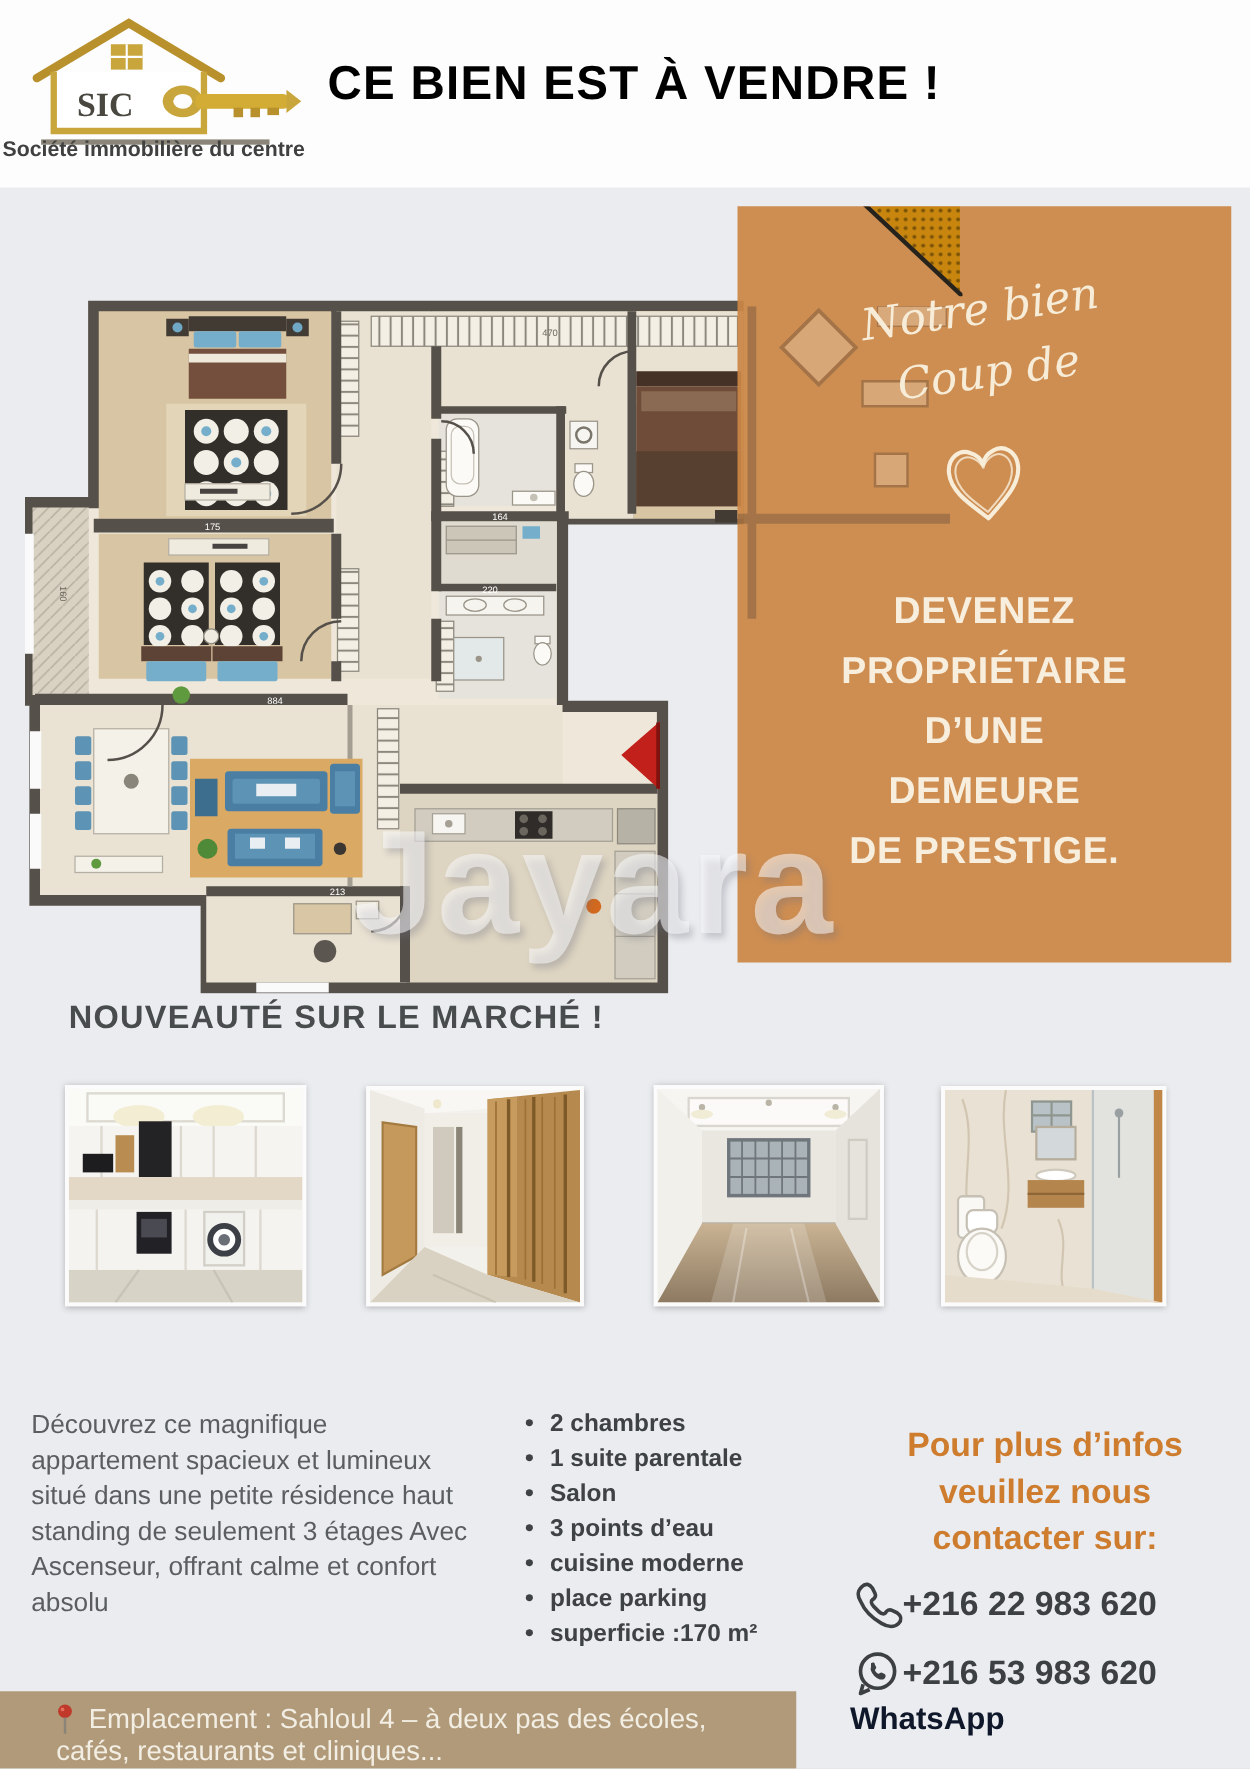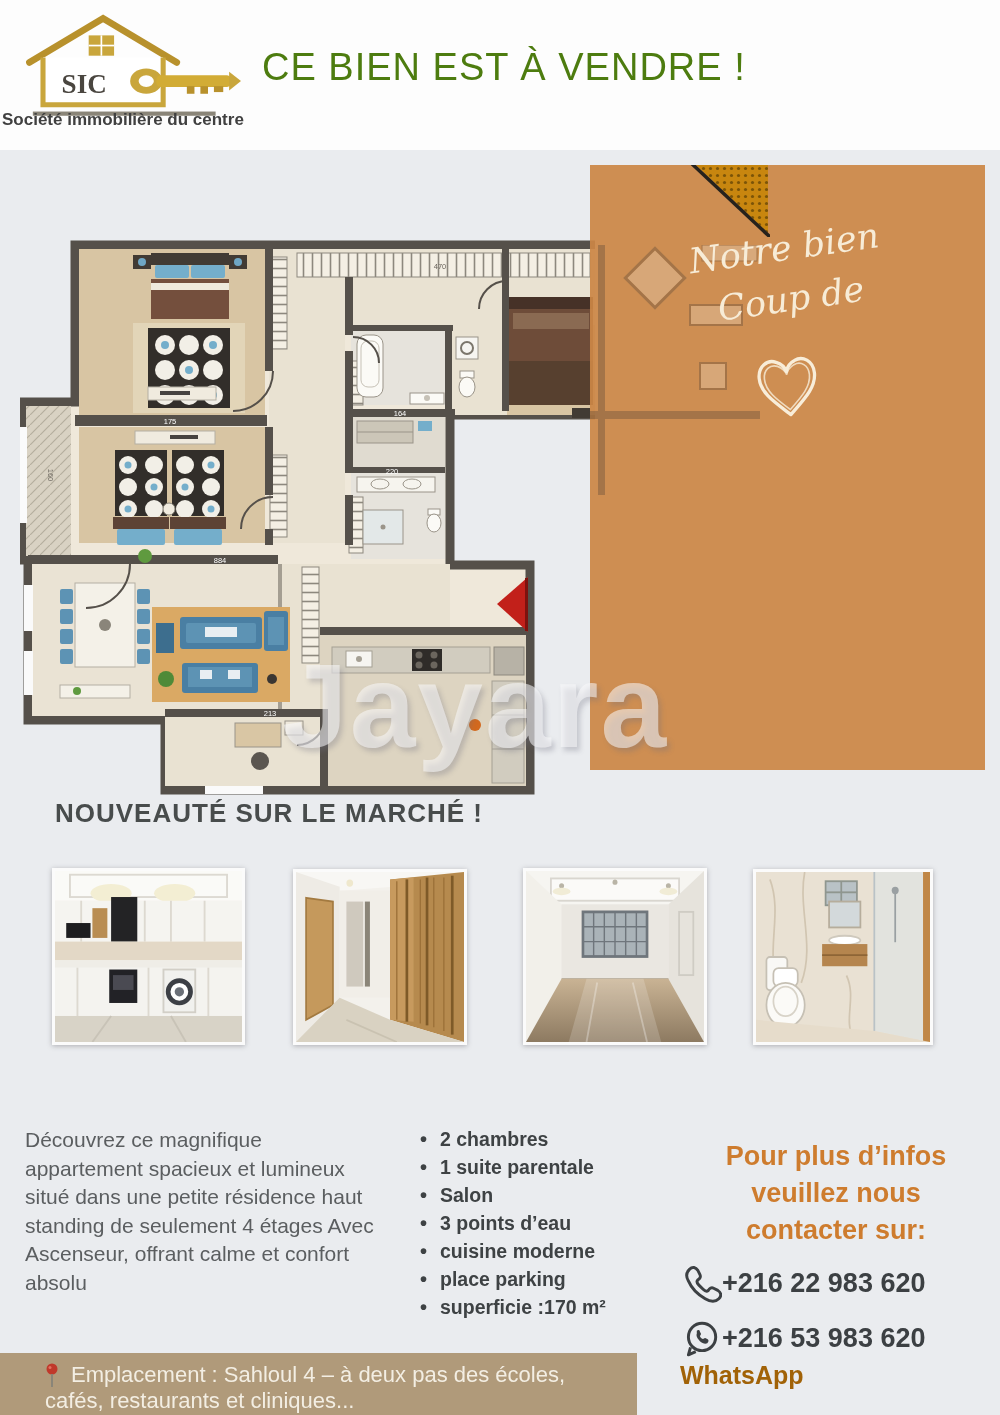--- a/index.html
+++ b/index.html
@@ -2,22 +2,22 @@
 <html><head>
 <meta charset="utf-8">
 <style>
   html,body{margin:0;padding:0;background:#dfe1e4;}
   #page{position:relative;width:1000px;height:1415px;background:#eaecef;overflow:hidden;
         font-family:"Liberation Sans",sans-serif;}
   
   .header{position:absolute;left:0;top:0;width:1000px;height:150px;background:#fdfdfd;}
   .logo{position:absolute;left:6px;top:10px;width:250px;height:110px;}
   .company{position:absolute;left:2px;top:110px;width:300px;font-size:17px;font-weight:bold;color:#404040;}
-  .main-title{position:absolute;left:262px;top:46px;width:680px;font-size:38px;font-weight:normal;
-              letter-spacing:1px;color:#4d7c0f;}
+  .main-title{position:absolute;left:262px;top:46px;width:680px;font-size:38px;font-weight:bold;
+              letter-spacing:1px;color:#000000;}
   
   .plan{position:absolute;left:20px;top:165px;width:575px;height:630px;}
   .red-arrow{position:absolute;left:497px;top:577px;}
   
   .panel{position:absolute;left:590px;top:165px;width:395px;height:605px;
          background:rgba(203,134,70,0.93);overflow:hidden;}
   .ornament{position:absolute;left:96px;top:0;}
   .ghost{position:absolute;left:0;top:80px;opacity:.28;}
   .script{position:absolute;left:0;top:58px;width:100%;text-align:center;color:#f7ecd7;
           font-family:"DejaVu Serif",serif;font-style:italic;font-size:35px;line-height:1.45;
@@ -41,21 +41,21 @@
   
   .description{position:absolute;left:25px;top:1126px;width:352px;font-size:21px;line-height:28.5px;
           color:#5b5e60;}
   .features{position:absolute;left:420px;top:1128px;width:270px;margin:0;padding:0;list-style:none;}
   .features li{display:flex;align-items:baseline;height:28px;font-size:19.5px;font-weight:bold;color:#3e4244;}
   .features .dot{margin-right:13px;font-size:20px;}
   .contact{position:absolute;left:680px;top:1138px;width:312px;text-align:center;}
   .contact-heading{font-size:27px;font-weight:bold;color:#ce7c2e;line-height:37px;}
   .contact-row{display:flex;align-items:center;justify-content:flex-start;margin-top:13px;}
   .contact-number{font-size:27px;font-weight:bold;color:#3c4043;white-space:nowrap;}
-  .wa-label{text-align:left;font-size:25px;font-weight:bold;color:#a16207;margin-top:2px;}
+  .wa-label{text-align:left;font-size:25px;font-weight:bold;color:#0f172a;margin-top:2px;}
   
   .location{position:absolute;left:0;top:1353px;width:637px;height:62px;background:#b09a7a;
           color:#f3eee3;font-size:22px;line-height:26px;box-sizing:border-box;padding:9px 14px 0 45px;}
   .loc-line1{padding-left:26px;position:relative;}
   .pin{position:absolute;left:-1px;top:1px;}
 </style>
 </head>
 <body>
 
 <div id="page">
@@ -332,20 +332,27 @@
       <rect x="110" y="118" width="26" height="26" fill="#efe8da" stroke="#3a352f" stroke-width="2"></rect>
     </svg>
     <div class="script">
       <div>Notre bien</div>
       <div>Coup de</div>
     </div>
     <svg class="heart" width="72" height="72" viewBox="0 0 70 70">
       <path d="M35,62 C20,48 8,38 8,24 C8,12 18,6 26,10 C31,12 34,16 35,20 C36,16 39,12 44,10 C52,6 62,12 62,24 C62,38 50,48 35,62 Z" fill="none" stroke="#f8edd9" stroke-width="3.2" stroke-linejoin="round"></path>
       <path d="M35,57 C23,46 13,37 13,25 C13,16 20,11 27,14 C31,16 34,19 35,23 C36,19 39,16 43,14 C50,11 57,16 57,25 C57,37 47,46 35,57 Z" fill="none" stroke="#f8edd9" stroke-width="1.6" opacity="0.8"></path>
     </svg>
+    <div class="panel-headline">
+      <div>DEVENEZ</div>
+      <div>PROPRIÉTAIRE</div>
+      <div>D’UNE</div>
+      <div>DEMEURE</div>
+      <div>DE PRESTIGE.</div>
+    </div>
   </div>
 
   <div class="watermark">Jayara</div>
 
   <div class="market">NOUVEAUTÉ SUR LE MARCHÉ !</div>
 
   <div class="photo" id="photo1">
     <svg viewBox="0 0 100 92" preserveAspectRatio="none">
       <rect width="100" height="92" fill="#f2f0ea"></rect>
       <rect width="100" height="16" fill="#fafaf7"></rect>
@@ -470,21 +477,21 @@
       <rect x="38" y="39" width="26" height="12" fill="#b5854e"></rect>
         <line x1="38" y1="45" x2="64" y2="45" stroke="#8e6536"></line>
       <rect x="6" y="46" width="12" height="18" rx="2" fill="#f9f8f5" stroke="#c6c0b4"></rect>
       <rect x="10" y="52" width="14" height="10" rx="3" fill="#ffffff" stroke="#c6c0b4"></rect>
       <ellipse cx="17" cy="72" rx="11" ry="12" fill="#fbfaf7" stroke="#c6c0b4"></ellipse>
       <ellipse cx="17" cy="70" rx="7" ry="8" fill="none" stroke="#d8d3c8"></ellipse>
       <polygon points="0,80 68,86 100,92 0,92" fill="#e6dccb"></polygon>
     </svg>
   </div>
 
-  <div class="description">Découvrez ce magnifique appartement spacieux et lumineux situé dans une petite résidence haut standing de seulement 4 étages Avec Ascenseur, offrant calme et confort absolu</div>
+  <div class="description">Découvrez ce magnifique appartement spacieux et lumineux situé dans une petite résidence haut standing de seulement 3 étages Avec Ascenseur, offrant calme et confort absolu</div>
 
   <ul class="features">
     <li>
         <span class="dot">•</span>
         <span>2 chambres</span>
       </li>
     <li>
         <span class="dot">•</span>
         <span>1 suite parentale</span>
       </li>

